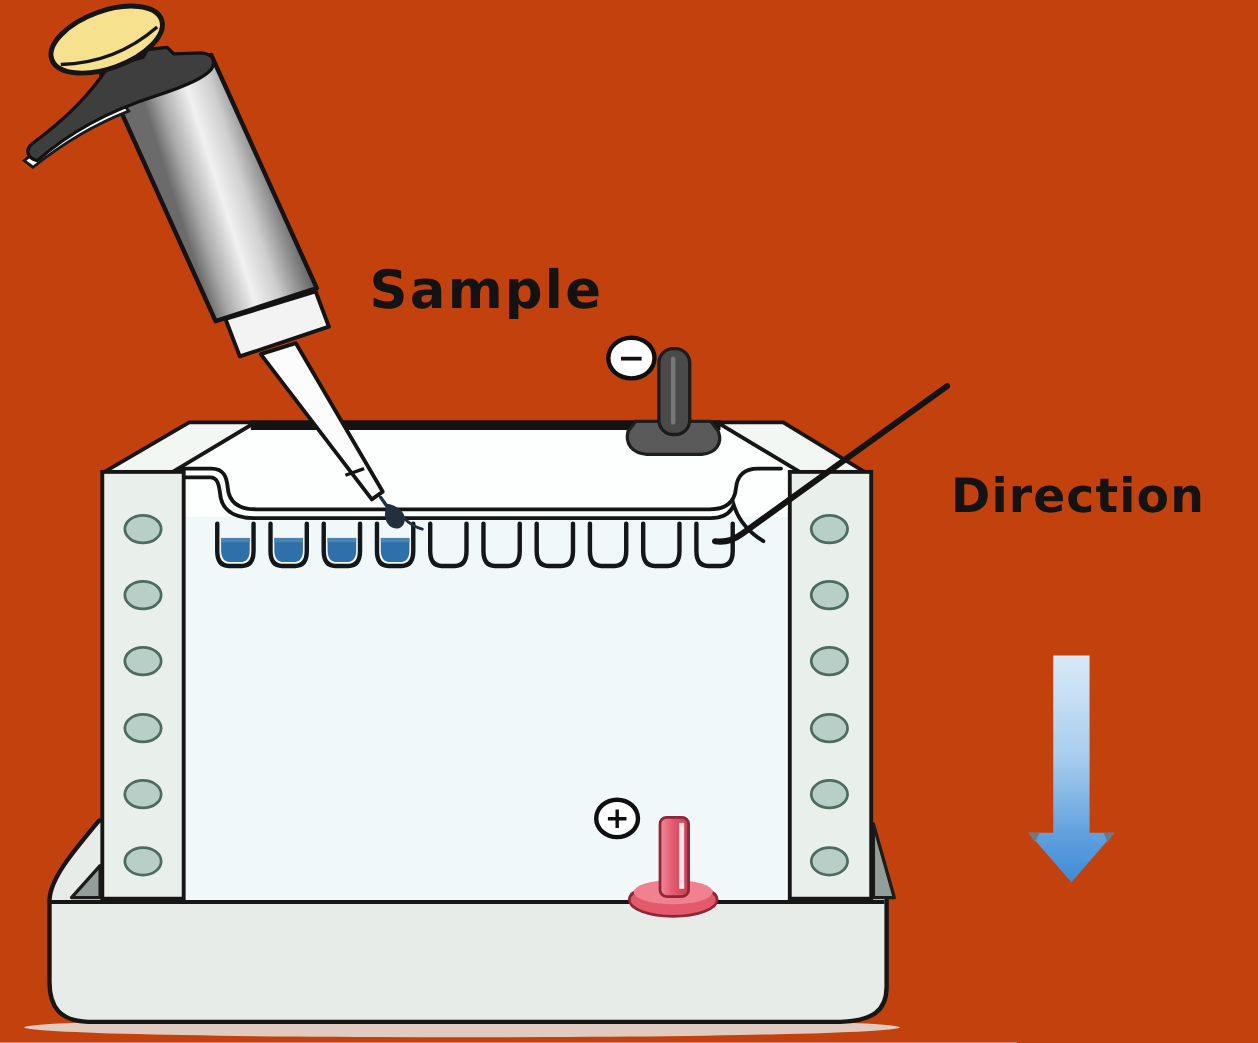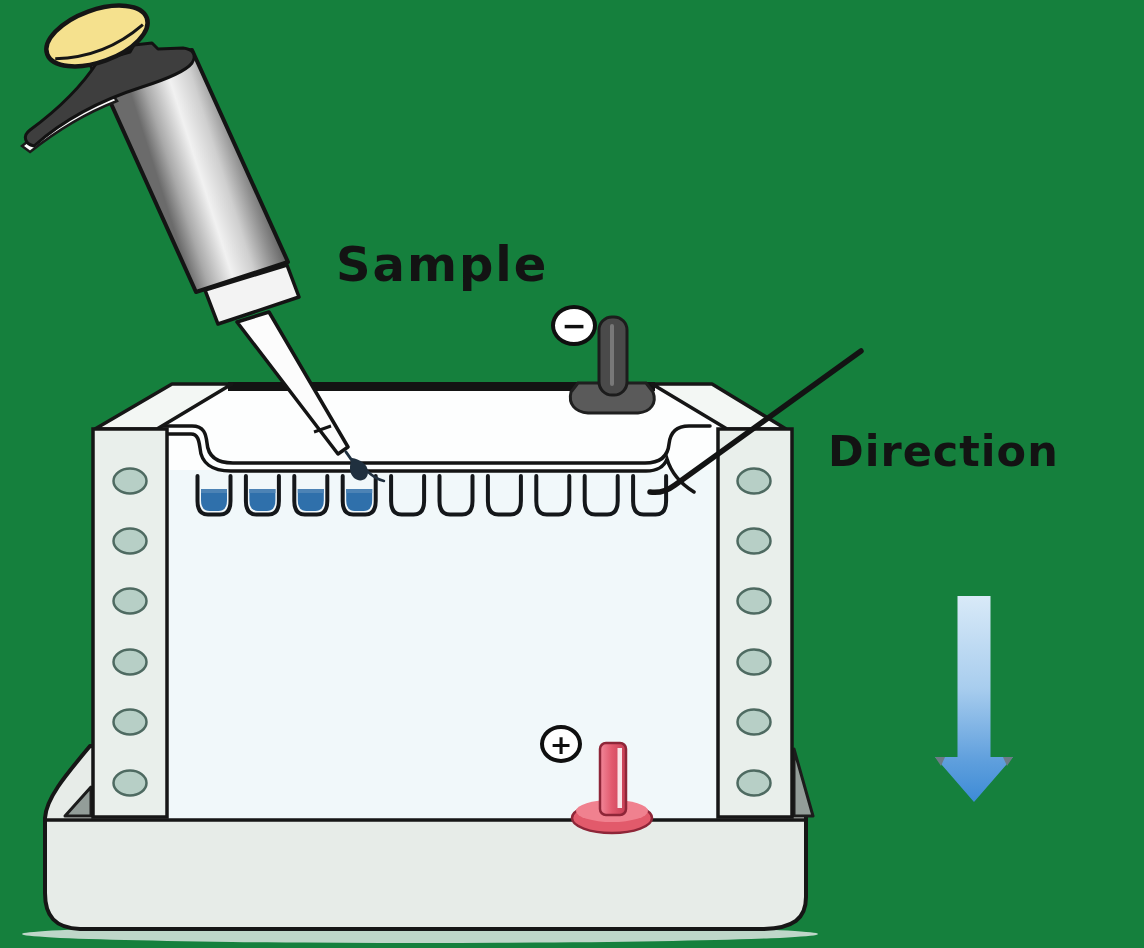--- a/index.html
+++ b/index.html
@@ -1,22 +1,22 @@
 <!DOCTYPE html>
 <html><head>
 <meta charset="utf-8">
 <style>
   html,body{margin:0;padding:0;background:#fff;}
-  .stage{position:relative;width:1144px;height:948px;background:#15803d;overflow:hidden;
+  .stage{position:relative;width:1144px;height:948px;background:#c2410c;overflow:hidden;
          font-family:"DejaVu Sans",sans-serif;}
   .stage svg{position:absolute;left:0;top:0;}
   .label{position:absolute;color:#131313;font-weight:bold;white-space:nowrap;}
   .label-sample{left:336px;top:236px;font-size:48px;letter-spacing:2px;}
   .label-well{left:858px;top:330px;font-size:46px;letter-spacing:1px;}
-  .label-direction{left:828px;top:428px;width:304px;font-size:43px;
+  .label-direction{left:828px;top:428px;width:304px;text-align:center;font-size:43px;
                    line-height:1.1;letter-spacing:1px;white-space:normal;}
   .badge{position:absolute;border:4px solid #0f0f0f;border-radius:50%;display:flex;
          align-items:center;justify-content:center;font-weight:bold;color:#0f0f0f;
          background:#fff;line-height:1;}
   .badge-neg{left:551px;top:305px;width:38px;height:33px;font-size:30px;}
   .badge-pos{left:540px;top:725px;width:34px;height:30px;font-size:27px;}
 </style>
 </head>
 <body>
 

